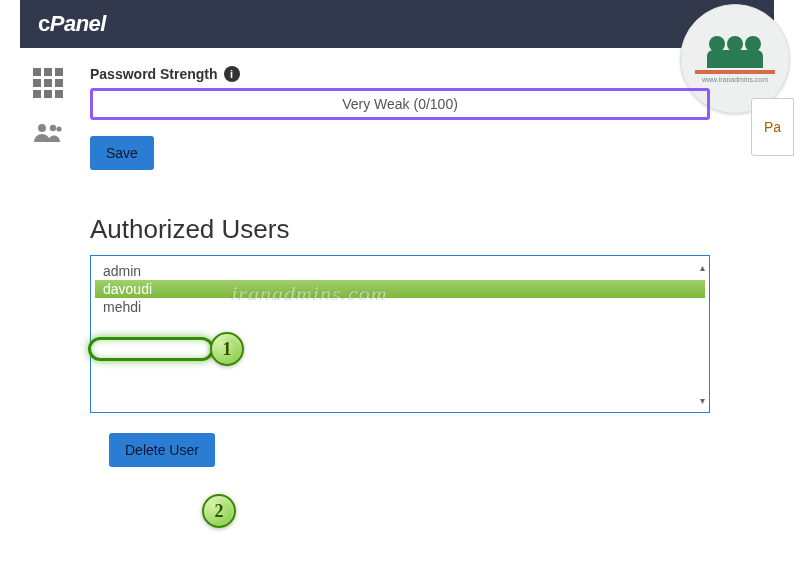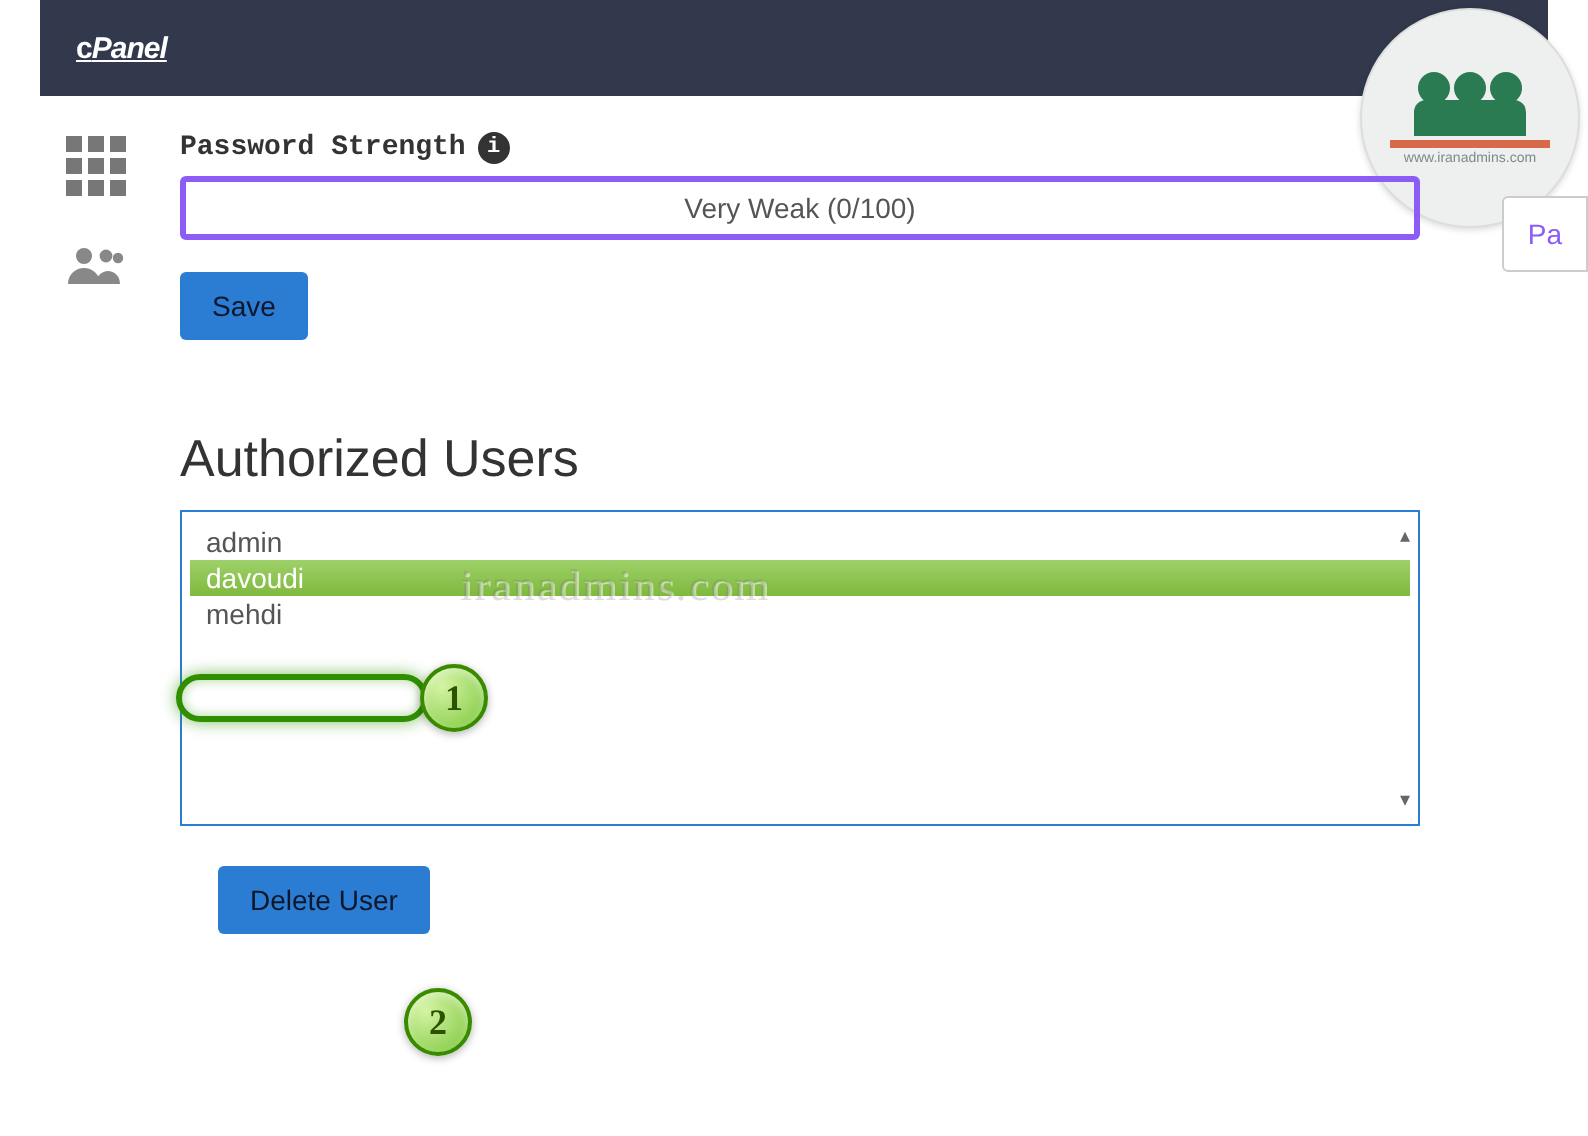--- a/index.html
+++ b/index.html
@@ -1,42 +1,42 @@
 <!DOCTYPE html>
 <html><head>
 <meta charset="utf-8">
 <style>
   * { box-sizing: border-box; margin: 0; padding: 0; }
   body { font-family: -apple-system, BlinkMacSystemFont, "Segoe UI", Arial, sans-serif; background: #fff; width: 794px; height: 568px; overflow: hidden; position: relative; }
   .topbar { background: #32394d; height: 48px; display: flex; align-items: center; padding: 0 18px; position: relative; margin: 0 20px 0 20px; }
-  .logo { color: #fff; font-weight: bold; font-size: 15px; font-style: italic; letter-spacing: -0.5px; text-decoration: underline; }
+  .logo { color: #fff; font-weight: bold; font-size: 22px; font-style: italic; letter-spacing: -0.5px; }
   .logo .cp { font-style: normal; }
   .layout { display: flex; margin: 0 0 0 20px; }
   .sidebar { width: 56px; padding-top: 20px; display: flex; flex-direction: column; align-items: center; gap: 22px; }
   .icon-grid { display: grid; grid-template-columns: repeat(3,8px); grid-template-rows: repeat(3,8px); gap: 3px; }
   .icon-grid span { background: #777; width: 8px; height: 8px; }
   .icon-people { color: #777; font-size: 26px; }
   .content { flex: 1; padding: 18px 0 0 14px; position: relative; }
-  .label-row { display: flex; align-items: center; gap: 6px; font-weight: bold; font-size: 14px; color: #333; margin-bottom: 6px; font-family: Liberation Mono, monospace; }
+  .label-row { display: flex; align-items: center; gap: 6px; font-weight: bold; font-size: 14px; color: #333; margin-bottom: 6px; }
   .info-icon { display: inline-flex; width: 16px; height: 16px; border-radius: 50%; background: #333; color: #fff; font-size: 11px; font-weight: bold; align-items: center; justify-content: center; font-style: normal; }
   .strength-bar { border: 3px solid #8b5cf6; border-radius: 3px; height: 32px; display: flex; align-items: center; justify-content: center; font-size: 14px; color: #555; width: 620px; }
-  .right-btn { position: absolute; right: 0; top: 98px; border: 1px solid #ccc; background: #fff; padding: 10px 12px; border-radius: 3px 0 0 3px; font-size: 14px; color: #8b5cf6; }
+  .right-btn { position: absolute; right: 0; top: 98px; border: 1px solid #ccc; background: #fff; padding: 20px 12px; border-radius: 3px 0 0 3px; font-size: 14px; color: #a16207; }
   .btn { background: #2b7cd3; color: #0f172a; border: none; padding: 9px 16px; font-size: 14px; border-radius: 3px; cursor: pointer; margin-top: 16px; }
   h2 { font-weight: 300; font-size: 26px; color: #333; margin-top: 44px; margin-bottom: 10px; }
   .subtext { font-size: 14px; color: #444; margin-bottom: 16px; }
   .userlist { border: 1px solid #2b7cd3; width: 620px; height: 158px; padding: 6px 4px; position: relative; font-size: 14px; overflow: auto; }
   .userlist .row { padding: 1px 8px; color: #555; cursor: pointer; }
   .userlist .row.selected { background: linear-gradient(#9ed069, #7fb93d); color: #fff; }
   .scroll-arrow { position: absolute; right: 4px; font-size: 10px; color: #666; }
   .scroll-arrow.up { top: 6px; }
   .scroll-arrow.down { bottom: 6px; }
   .delete-row { margin-top: 20px; display: flex; align-items: center; gap: 14px; padding-left: 19px; }
   .callout-ring { position: absolute; border: 3px solid #2f8f00; border-radius: 14px; box-shadow: 0 0 8px rgba(50,150,0,0.6), inset 0 0 6px rgba(50,150,0,0.4); pointer-events: none; }
   .callout-badge { width: 34px; height: 34px; border-radius: 50%; background: radial-gradient(circle at 30% 30%, #d4f4a4, #7cc63b); border: 2px solid #3a8a00; box-shadow: 0 1px 4px rgba(0,0,0,0.3), inset 0 2px 4px rgba(255,255,255,0.5); display: flex; align-items: center; justify-content: center; font-family: Georgia, serif; font-weight: bold; font-size: 18px; color: #2c5200; position: absolute; pointer-events: none; }
-  .watermark { position: absolute; left: 230px; top: 280px; font-size: 22px; color: rgba(120,120,120,0.25); font-family: Georgia, serif; letter-spacing: 1px; pointer-events: none; text-shadow: 1px 1px 0 rgba(255,255,255,0.5); }
+  .watermark { position: absolute; left: 230px; top: 280px; font-size: 22px; color: rgba(120,120,120,0.25); font-family: Georgia, serif; letter-spacing: 1px; pointer-events: none; text-shadow: 1px 1px 0 rgba(255,255,255,0.5); font-style: italic; }
   .logo-circle { position: absolute; right: 4px; top: 4px; width: 110px; height: 110px; border-radius: 50%; background: #eef0f0; border: 1px solid #ddd; display: flex; flex-direction: column; align-items: center; justify-content: center; overflow: hidden; box-shadow: 0 1px 3px rgba(0,0,0,0.15); }
   .logo-circle .heads { display: flex; gap: 2px; }
   .logo-circle .head { width: 16px; height: 16px; border-radius: 50%; background: #2a7a52; }
   .logo-circle .bodies { width: 56px; height: 18px; background: #2a7a52; border-radius: 6px 6px 0 0; margin-top: -2px; }
   .logo-circle .bar1 { width: 80px; height: 4px; background: #d86a4a; margin-top: 2px; }
   .logo-circle .text { font-size: 7px; color: #7a8a8a; margin-top: 2px; }
 </style>
 </head>
 <body>
 

